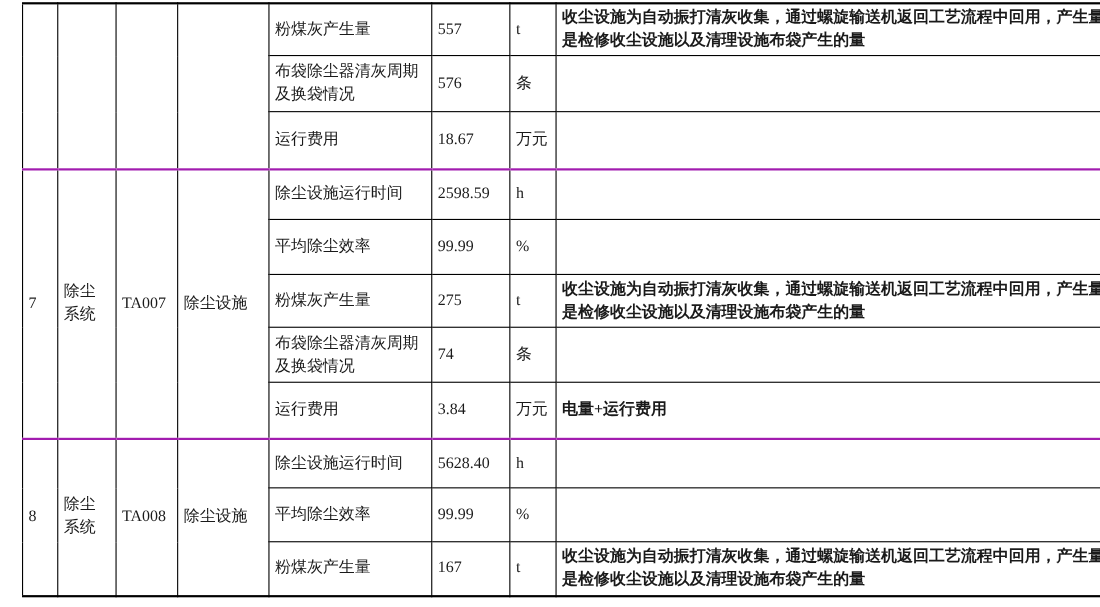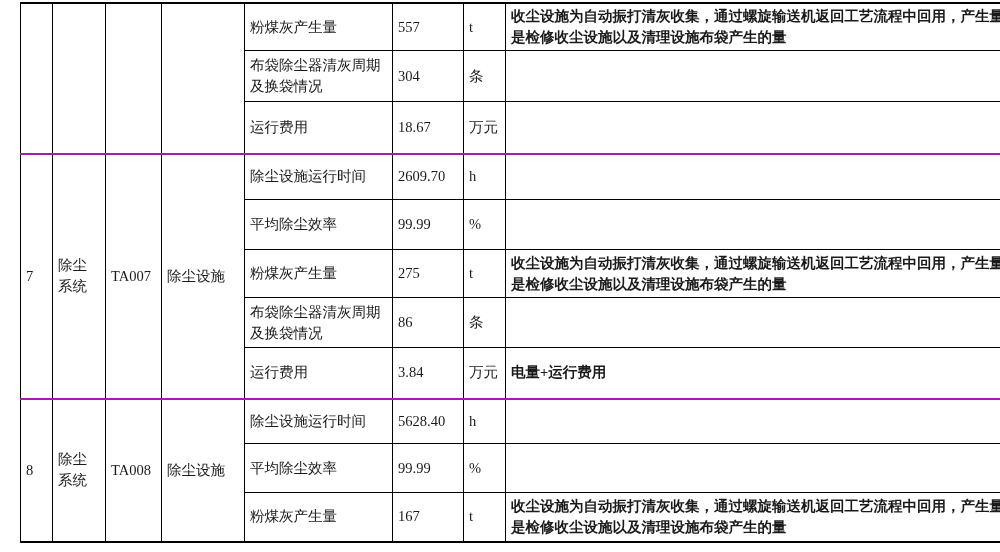--- a/index.html
+++ b/index.html
@@ -67,56 +67,56 @@
         <td rowspan="3"></td>
         <td rowspan="3"></td>
         <td rowspan="3"></td>
         <td>粉煤灰产生量</td>
         <td>557</td>
         <td>t</td>
         <td class="remark-cell">收尘设施为自动振打清灰收集，通过螺旋输送机返回工艺流程中回用，产生量是检修收尘设施以及清理设施布袋产生的量</td>
       </tr>
       <tr class="h51">
         <td>布袋除尘器清灰周期及换袋情况</td>
-        <td>304</td>
+        <td>576</td>
         <td>条</td>
         <td class="remark-cell"></td>
       </tr>
       <tr class="h52">
         <td>运行费用</td>
         <td>18.67</td>
         <td>万元</td>
         <td class="remark-cell"></td>
       </tr>
 
       <tr class="h46 sec-start">
         <td rowspan="5">7</td>
         <td rowspan="5">除尘系统</td>
         <td rowspan="5">TA007</td>
         <td rowspan="5">除尘设施</td>
         <td>除尘设施运行时间</td>
-        <td>2609.70</td>
+        <td>2598.59</td>
         <td>h</td>
         <td class="remark-cell"></td>
       </tr>
       <tr class="h50">
         <td>平均除尘效率</td>
         <td>99.99</td>
         <td>%</td>
         <td class="remark-cell"></td>
       </tr>
       <tr class="h48">
         <td>粉煤灰产生量</td>
         <td>275</td>
         <td>t</td>
         <td class="remark-cell">收尘设施为自动振打清灰收集，通过螺旋输送机返回工艺流程中回用，产生量是检修收尘设施以及清理设施布袋产生的量</td>
       </tr>
       <tr class="h50">
         <td>布袋除尘器清灰周期及换袋情况</td>
-        <td>86</td>
+        <td>74</td>
         <td>条</td>
         <td class="remark-cell"></td>
       </tr>
       <tr class="h51">
         <td>运行费用</td>
         <td>3.84</td>
         <td>万元</td>
         <td class="remark-cell">电量+运行费用</td>
       </tr>
 

